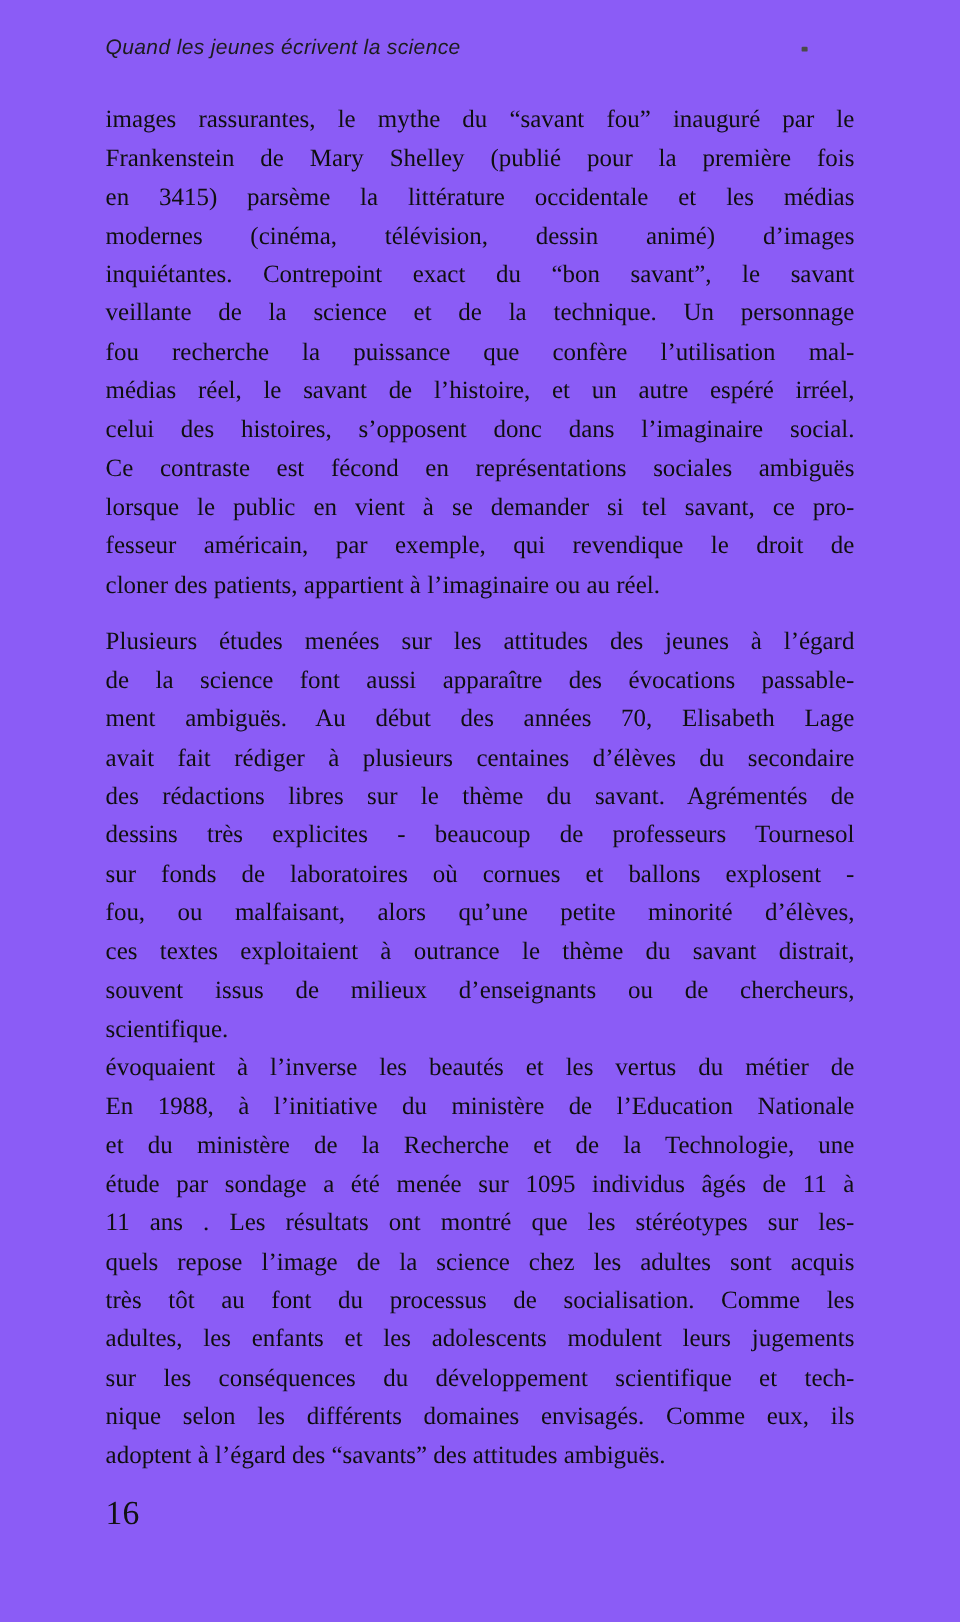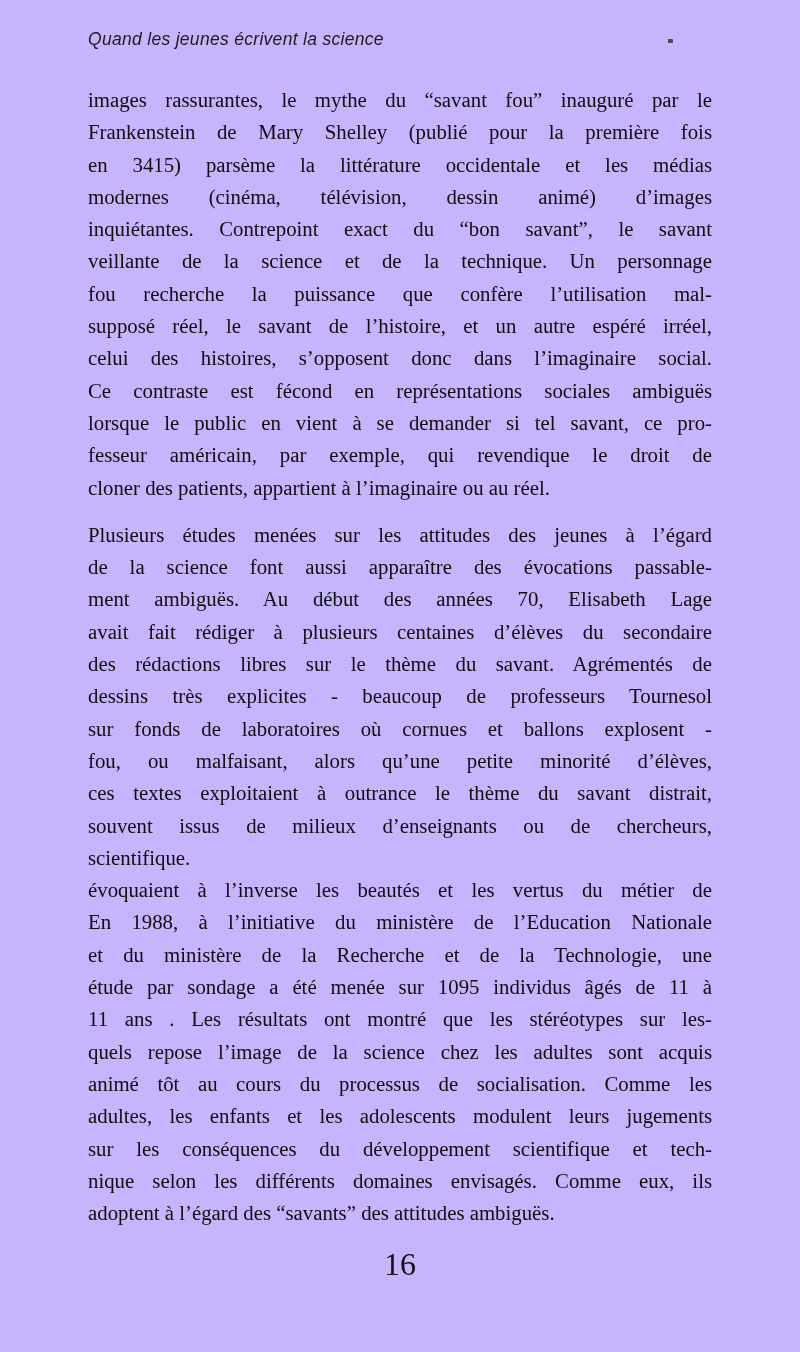--- a/index.html
+++ b/index.html
@@ -4,21 +4,21 @@
 <style>
   html, body {
     margin: 0;
     padding: 0;
     background: #ffffff;
   }
   .page {
     position: relative;
     width: 800px;
     height: 1352px;
-    background: #c4b5fd;
+    background: #8b5cf6;
     overflow: hidden;
     font-family: "Liberation Serif", "DejaVu Serif", serif;
     color: #101010;
   }
   .running-header {
     position: absolute;
     left: 88px;
     top: 29px;
     font-family: "Liberation Sans", "DejaVu Sans", sans-serif;
     font-style: italic;
@@ -60,22 +60,22 @@
     white-space: normal;
   }
   .line.para-end {
     text-align-last: left;
   }
   .page-number {
     position: absolute;
     left: 88px;
     top: 1246px;
     width: 624px;
-    text-align: center;
-    font-size: 32px;
+    text-align: left;
+    font-size: 28px;
     color: #121212;
   }
 </style>
 </head>
 <body>
 
 <div class="page">
 
   <div class="running-header">Quand les jeunes écrivent la science</div>
 
@@ -83,21 +83,21 @@
 
   <div class="body-block">
       <div class="paragraph">
         <div class="line">images rassurantes, le mythe du “savant fou” inauguré par le</div>
         <div class="line">Frankenstein de Mary Shelley (publié pour la première fois</div>
         <div class="line">en 3415) parsème la littérature occidentale et les médias</div>
         <div class="line">modernes (cinéma, télévision, dessin animé) d’images</div>
         <div class="line">inquiétantes. Contrepoint exact du “bon savant”, le savant</div>
         <div class="line">veillante de la science et de la technique. Un personnage</div>
         <div class="line">fou recherche la puissance que confère l’utilisation mal-</div>
-        <div class="line">supposé réel, le savant de l’histoire, et un autre espéré irréel,</div>
+        <div class="line">médias réel, le savant de l’histoire, et un autre espéré irréel,</div>
         <div class="line">celui des histoires, s’opposent donc dans l’imaginaire social.</div>
         <div class="line">Ce contraste est fécond en représentations sociales ambiguës</div>
         <div class="line">lorsque le public en vient à se demander si tel savant, ce pro-</div>
         <div class="line">fesseur américain, par exemple, qui revendique le droit de</div>
         <div class="line para-end">cloner des patients, appartient à l’imaginaire ou au réel.</div>
       </div>
       <div class="paragraph-gap"></div>
       <div class="paragraph">
         <div class="line">Plusieurs études menées sur les attitudes des jeunes à l’égard</div>
         <div class="line">de la science font aussi apparaître des évocations passable-</div>
@@ -111,21 +111,21 @@
         <div class="line">souvent issus de milieux d’enseignants ou de chercheurs,</div>
         <div class="line para-end">scientifique.</div>
         <div class="line">évoquaient à l’inverse les beautés et les vertus du métier de</div>
       </div>
       <div class="paragraph">
         <div class="line">En 1988, à l’initiative du ministère de l’Education Nationale</div>
         <div class="line">et du ministère de la Recherche et de la Technologie, une</div>
         <div class="line">étude par sondage a été menée sur 1095 individus âgés de 11 à</div>
         <div class="line">11 ans . Les résultats ont montré que les stéréotypes sur les-</div>
         <div class="line">quels repose l’image de la science chez les adultes sont acquis</div>
-        <div class="line">animé tôt au cours du processus de socialisation. Comme les</div>
+        <div class="line">très tôt au font du processus de socialisation. Comme les</div>
         <div class="line">adultes, les enfants et les adolescents modulent leurs jugements</div>
         <div class="line">sur les conséquences du développement scientifique et tech-</div>
         <div class="line">nique selon les différents domaines envisagés. Comme eux, ils</div>
         <div class="line para-end">adoptent à l’égard des “savants” des attitudes ambiguës.</div>
       </div>
     </div>
 
   <div class="page-number">16</div>
 
 </div>

